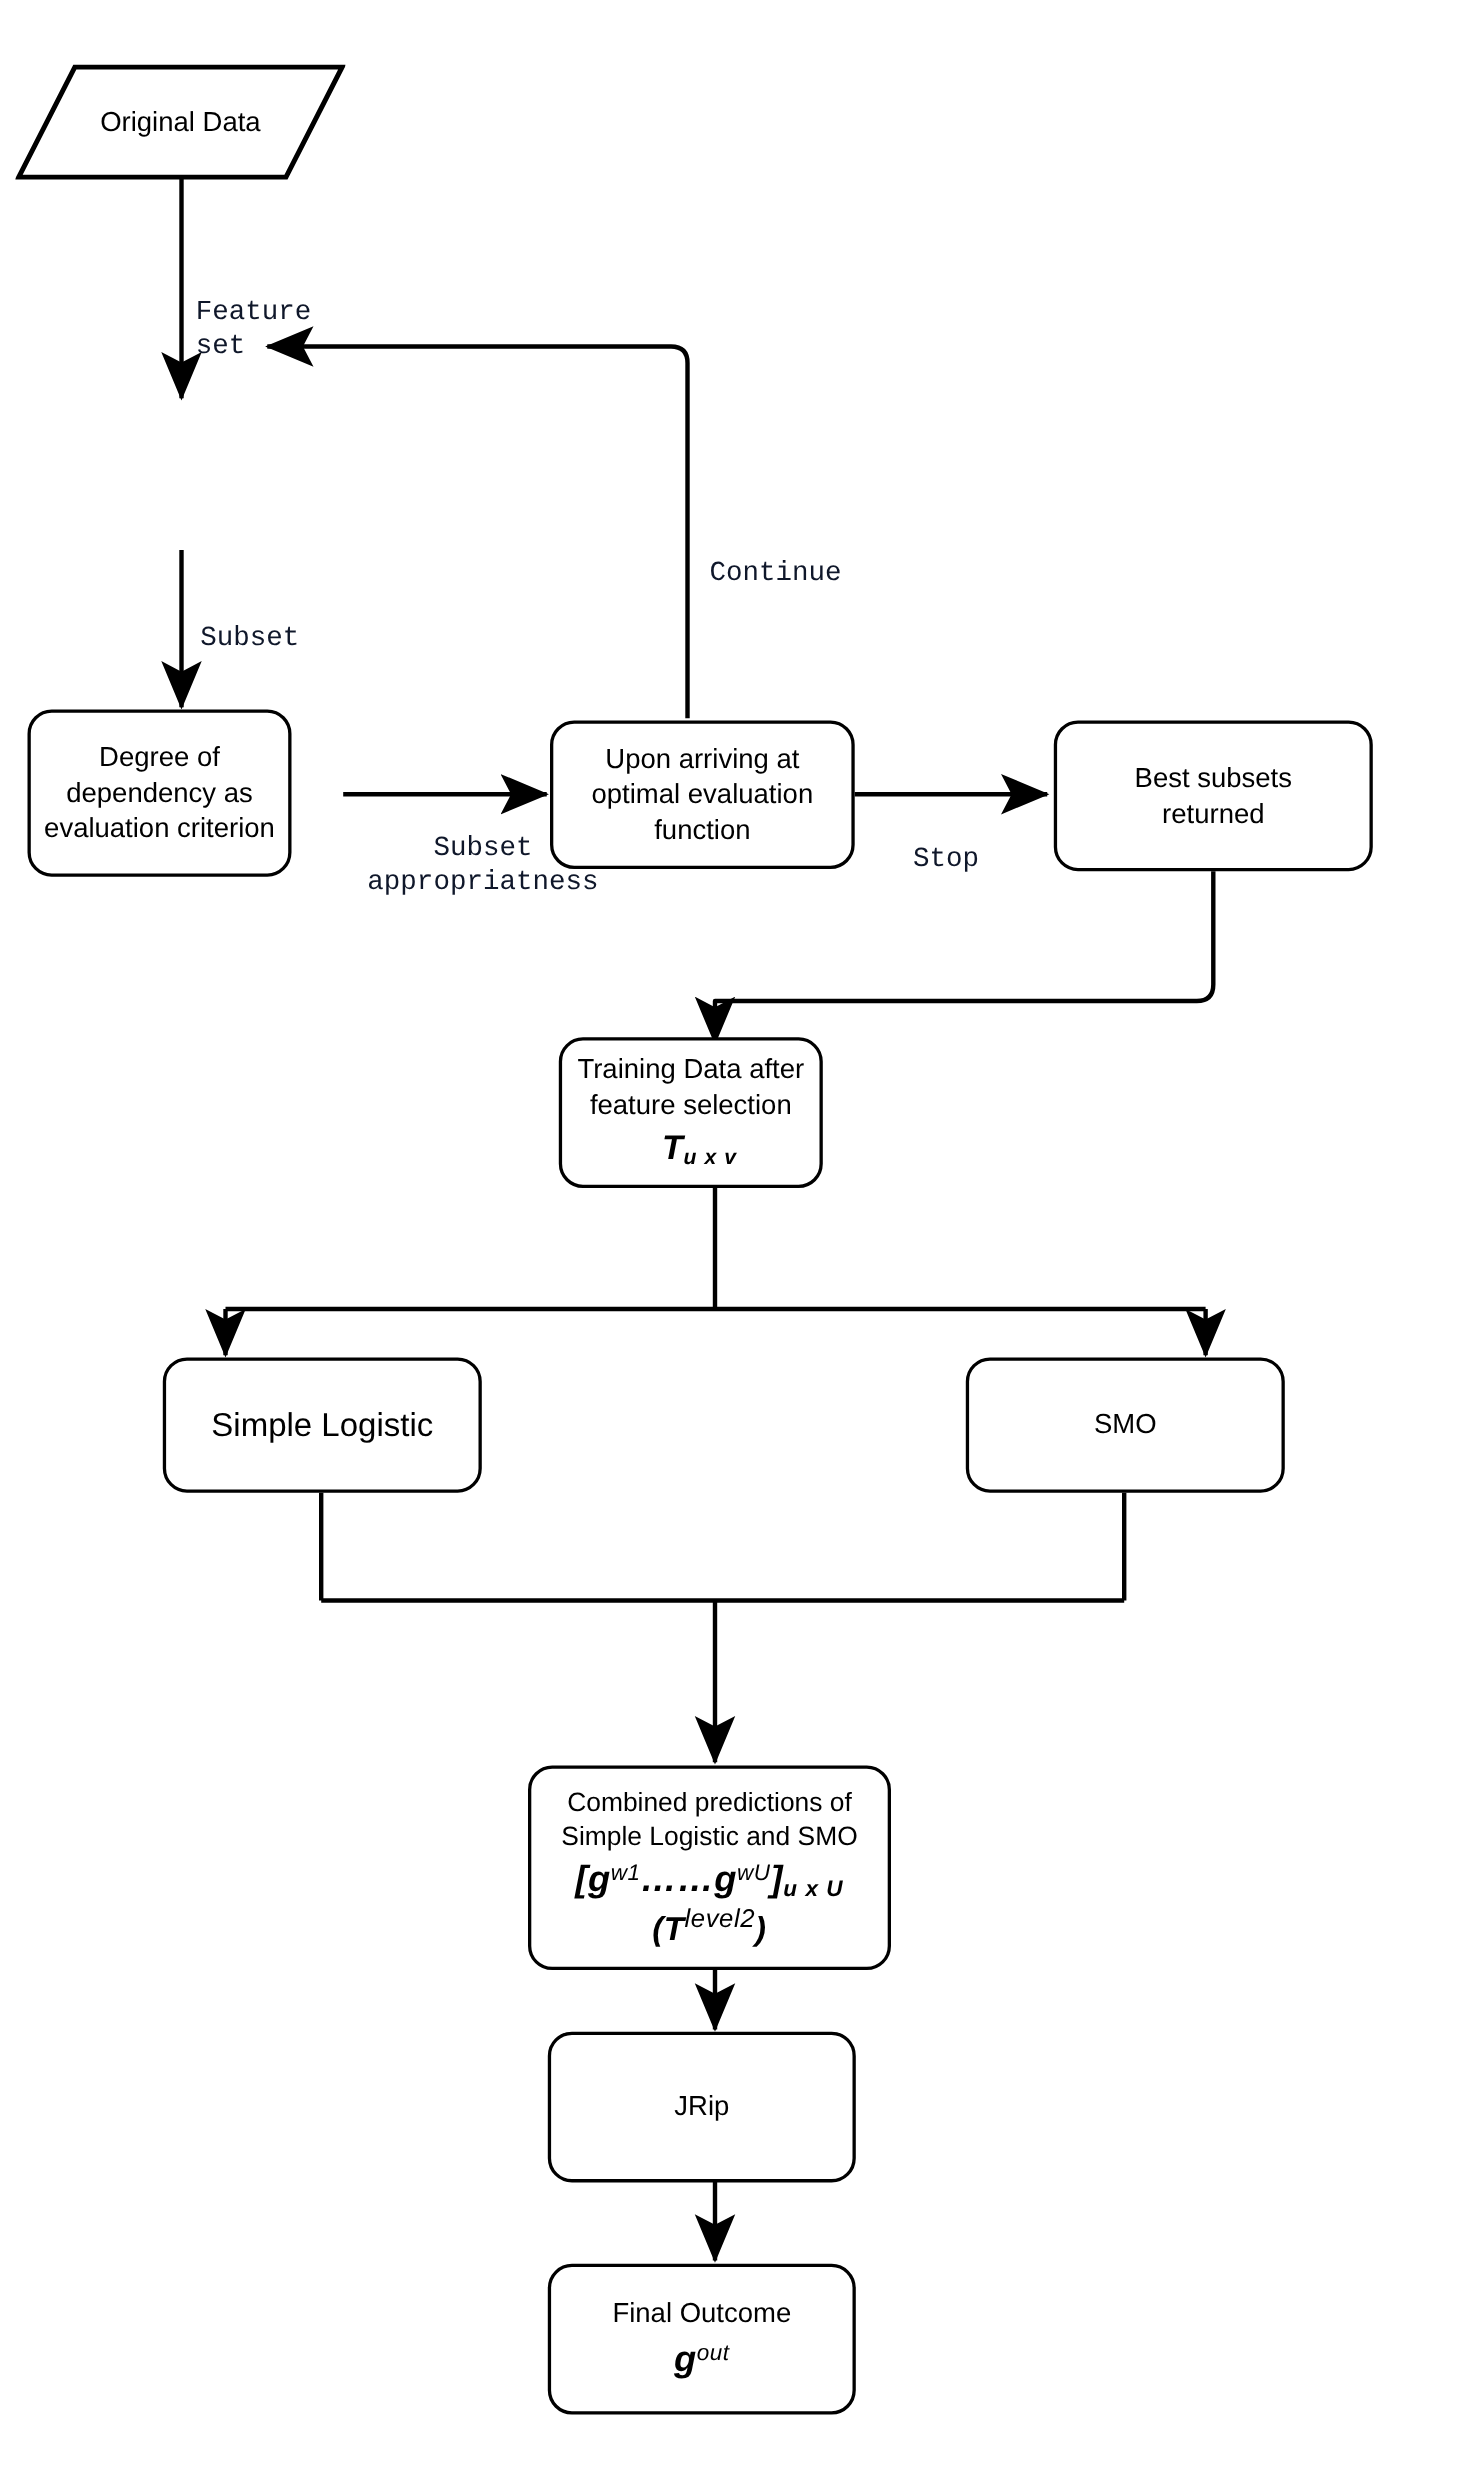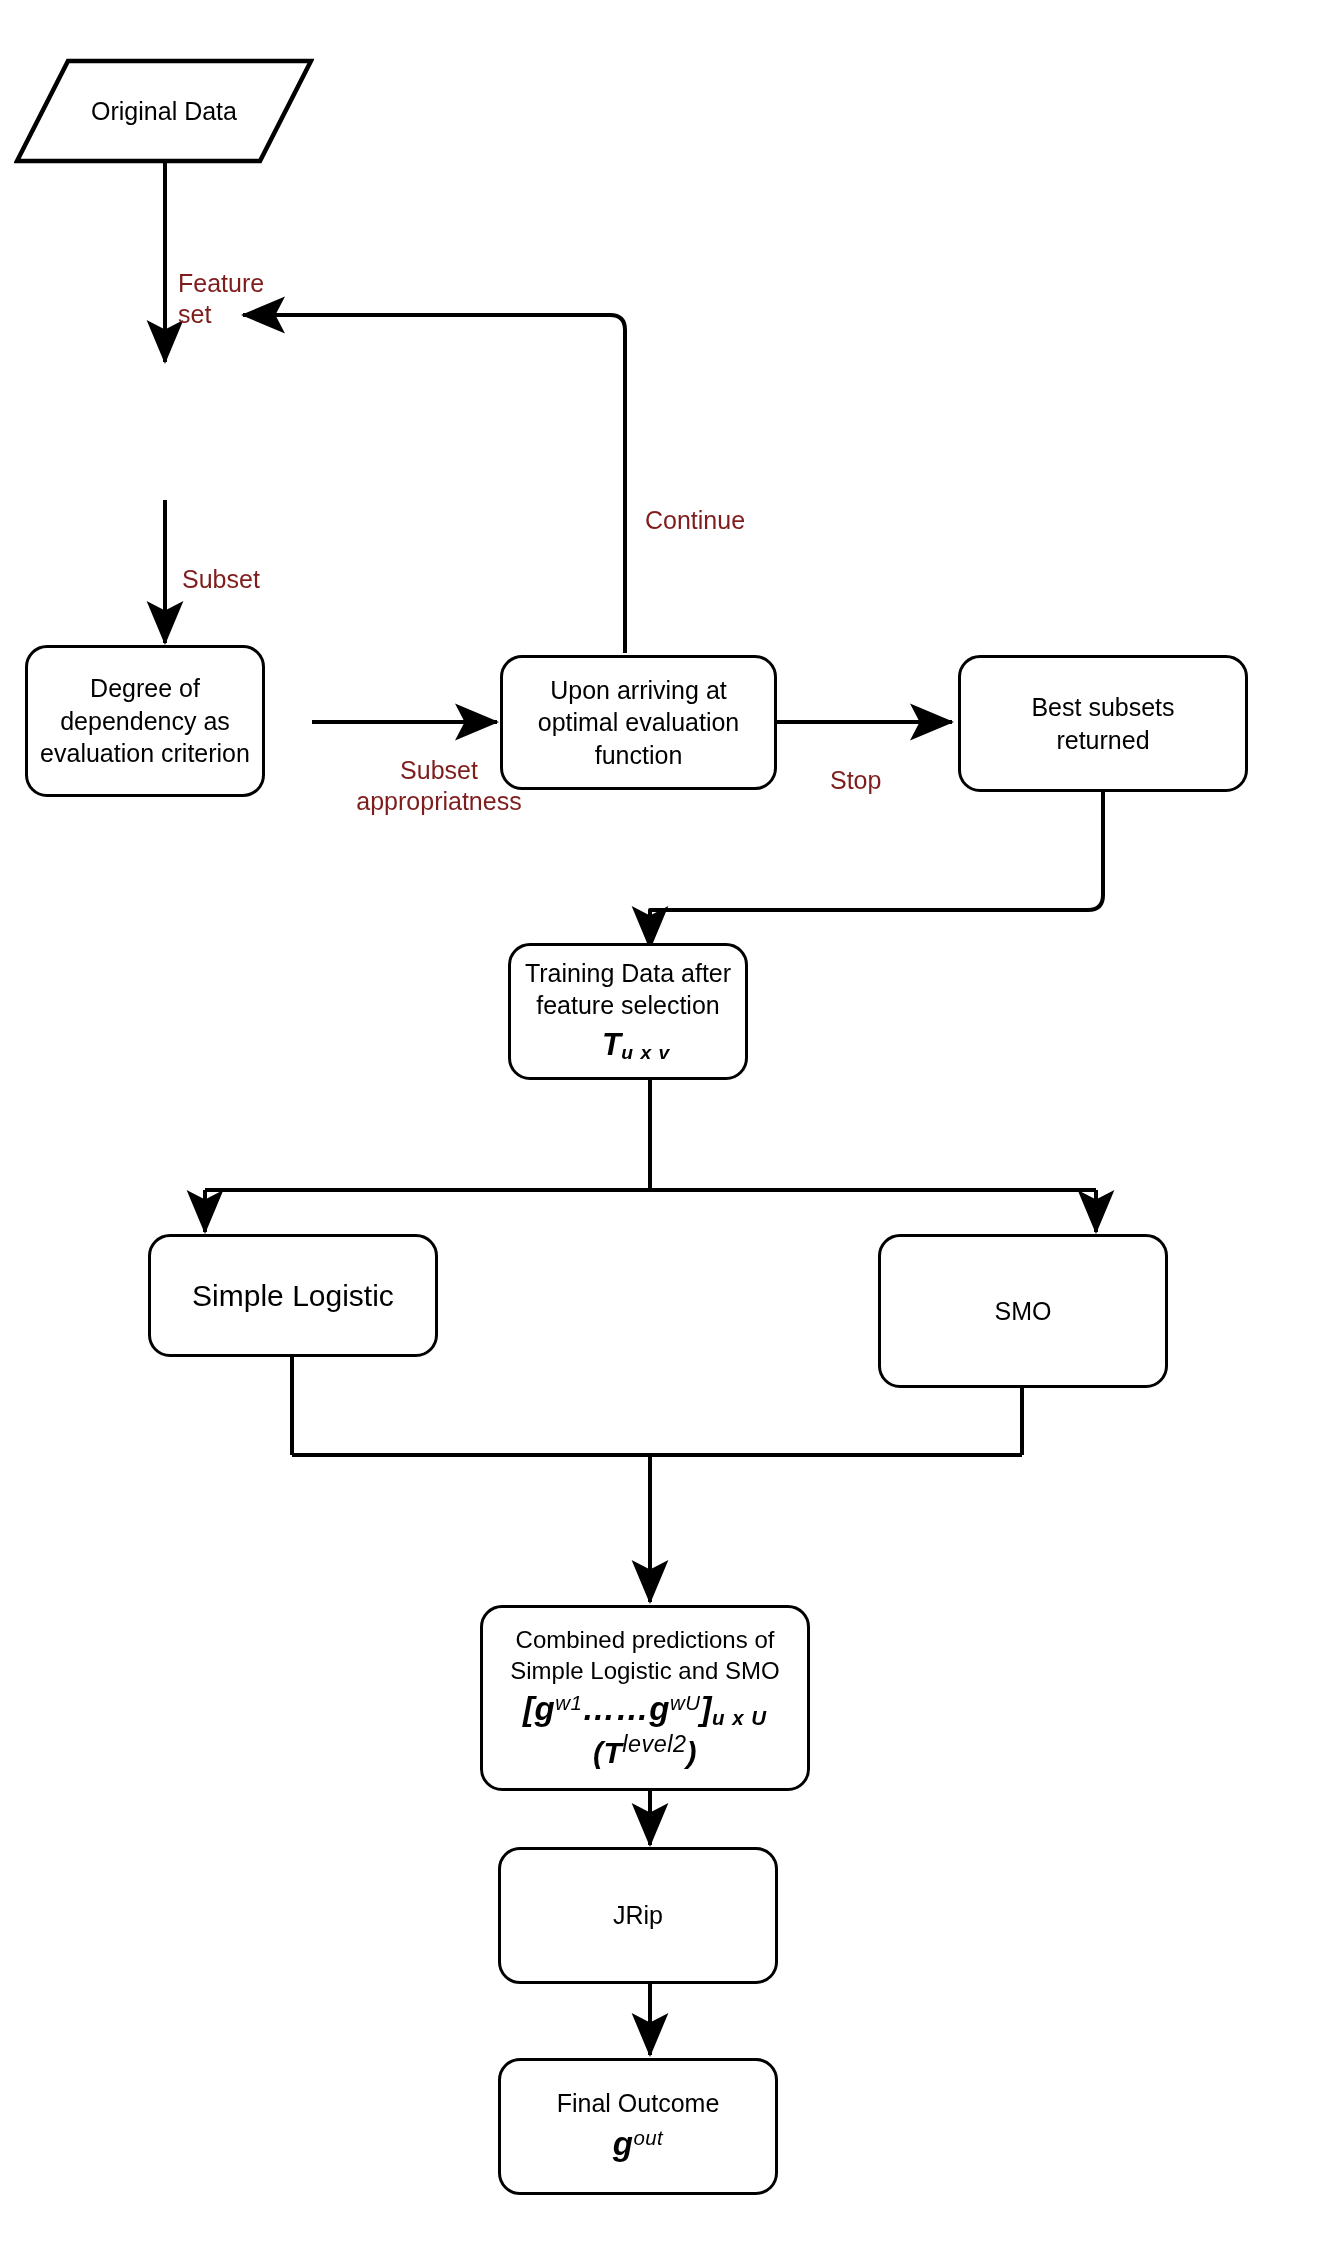--- a/index.html
+++ b/index.html
@@ -47,24 +47,25 @@
     position: absolute;
     left: 0; top: 0;
     width: 100%; height: 100%;
     display: flex;
     align-items: center;
     justify-content: center;
     color: #000;
   }
   .edge-label {
     position: absolute;
-    color: #7f1d1d;
+    color: #0f172a;
     text-align: center;
     line-height: 1.25;
     white-space: pre;
+    font-family: Liberation Mono, monospace;
   }
   .math {
     font-style: italic;
     font-weight: bold;
     letter-spacing: 0.5px;
   }
   .math .sub {
     font-size: 0.62em;
     font-style: italic;
     font-weight: bold;
@@ -152,21 +153,21 @@
   <div class="node rbox" style="left:508px; top:943px; width:240px; height:137px; font-size:25px;">
     <span class="ln">Training Data after</span>
     <span class="ln">feature selection</span>
     <span class="ln math" style="font-size:31px; margin-top:3px;margin-left:16px;"><span>T</span><span class="sub">u x v</span></span>
   </div>
 
   <div class="node rbox" style="left:148px; top:1234px; width:290px; height:123px; font-size:30px;">
     <span class="ln">Simple Logistic</span>
   </div>
 
-  <div class="node rbox" style="left:878px; top:1234px; width:290px; height:154px; font-size:25px;">
+  <div class="node rbox" style="left:878px; top:1234px; width:290px; height:123px; font-size:25px;">
     <span class="ln">SMO</span>
   </div>
 
   <div class="node rbox" style="left:480px; top:1605px; width:330px; height:186px; font-size:24px; padding:4px 0;">
     <span class="ln">Combined predictions of</span>
     <span class="ln">Simple Logistic and SMO</span>
     <span class="ln math" style="font-size:33px; margin-top:2px;"><span>[</span><span>g</span><span class="sup">w1</span><span>……</span><span>g</span><span class="sup">wU</span><span>]</span><span class="sub">u x U</span></span>
     <span class="ln math" style="font-size:30px; margin-top:-2px;"><span>(</span><span>T</span><span class="sup lvl2" style="font-size:0.78em;">level2</span><span>)</span></span>
   </div>
 

